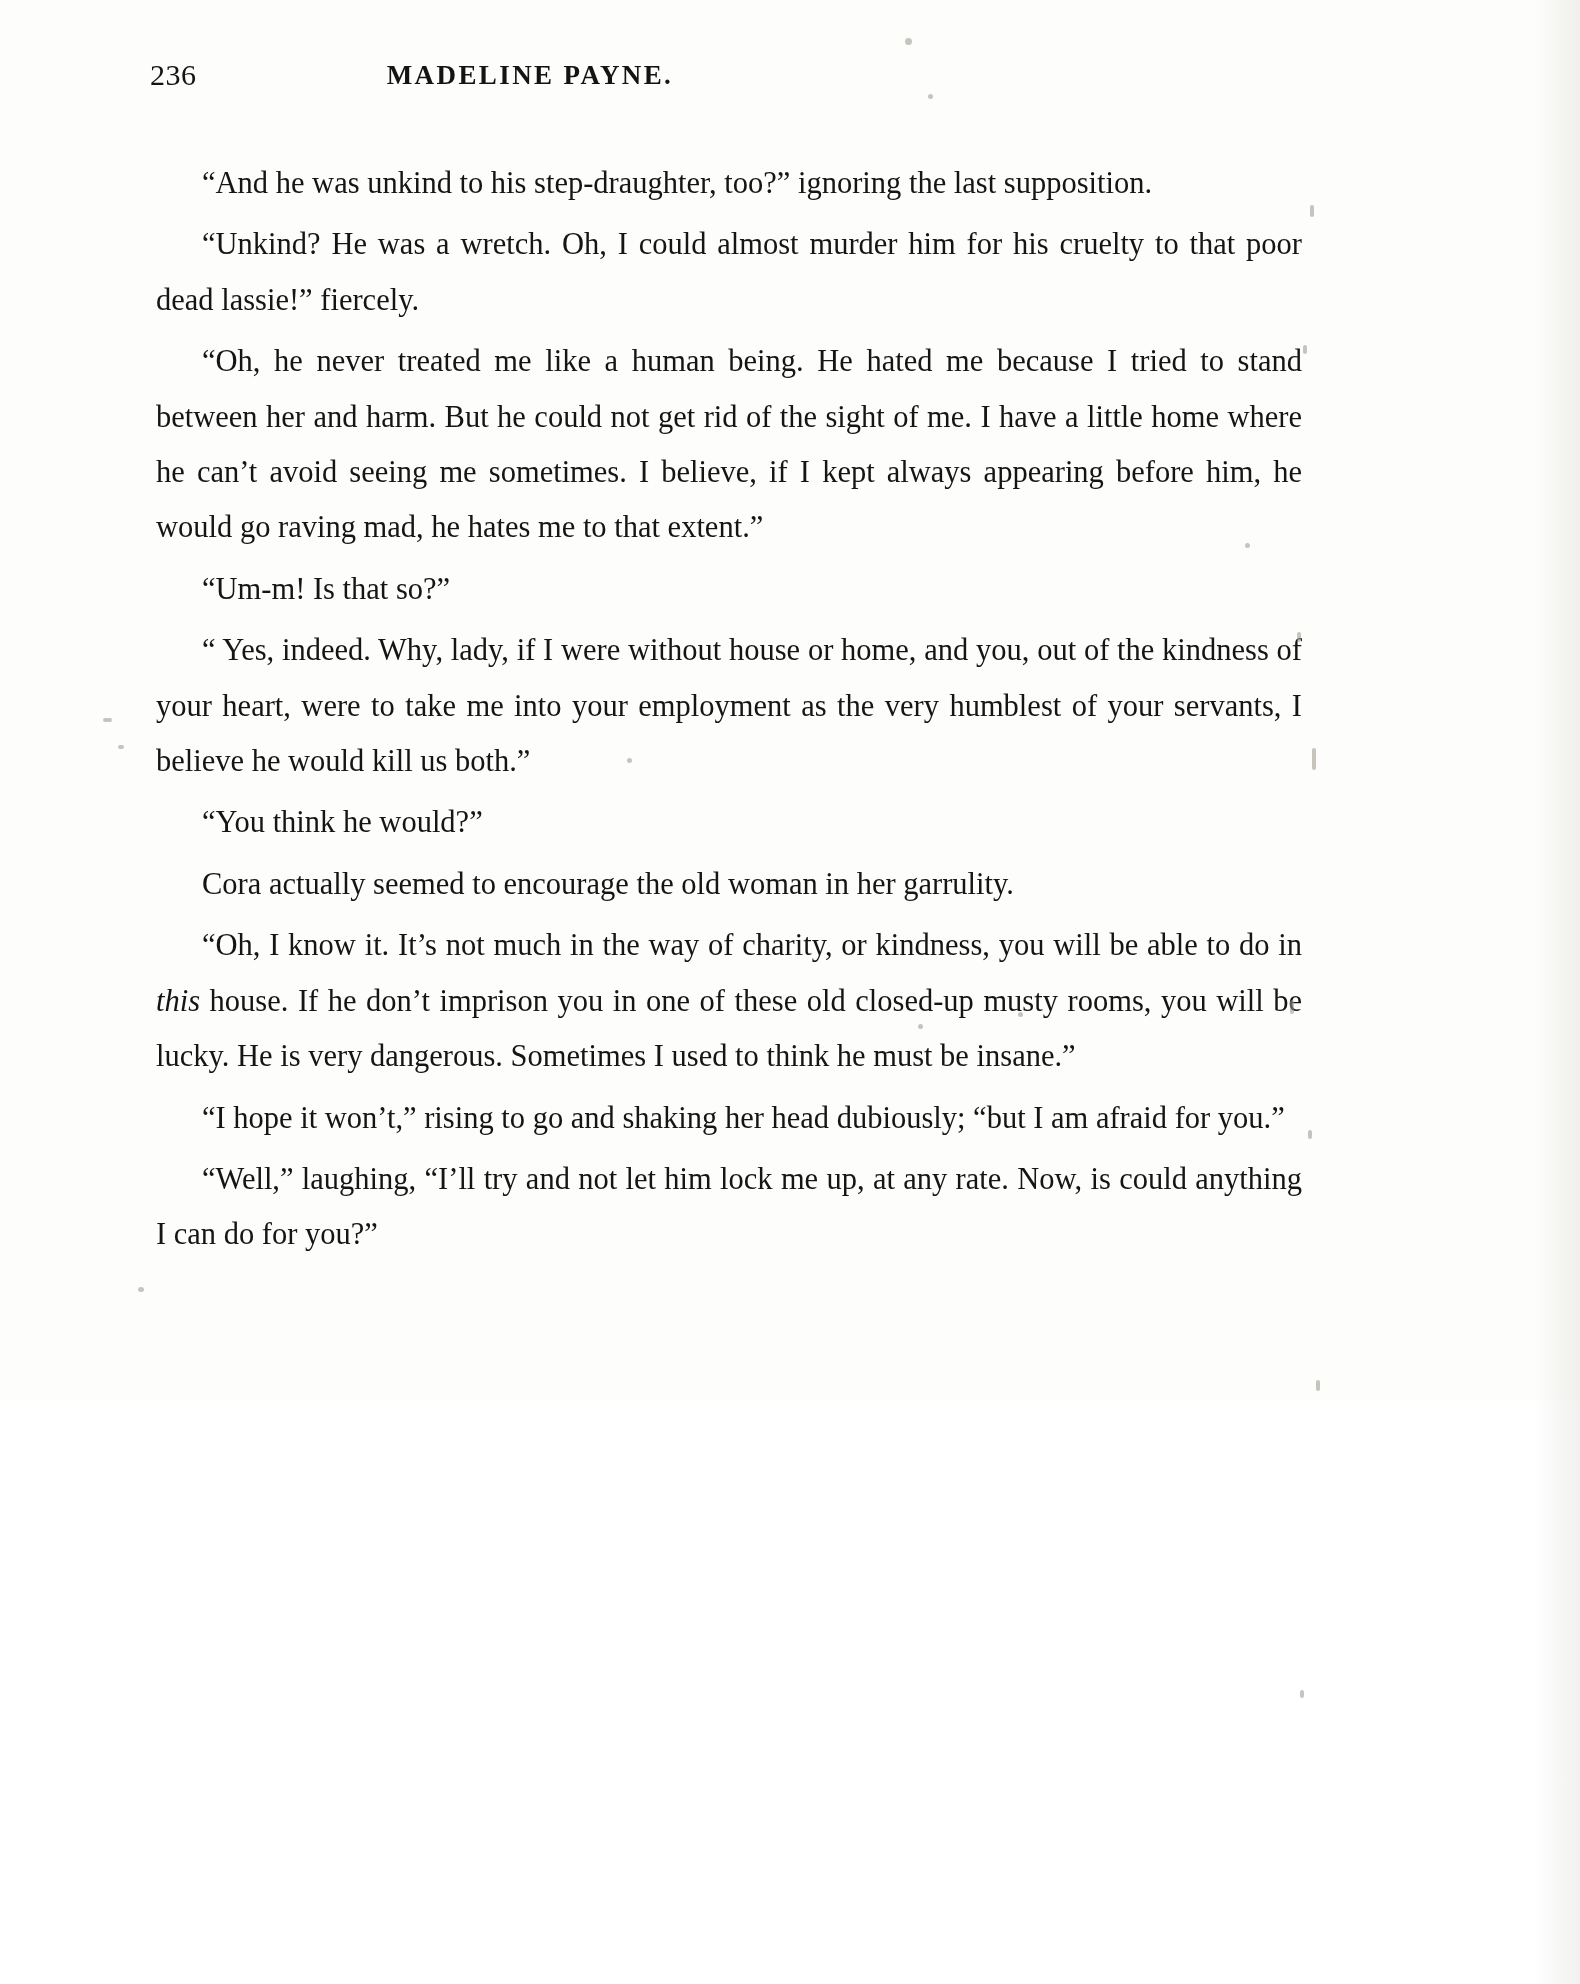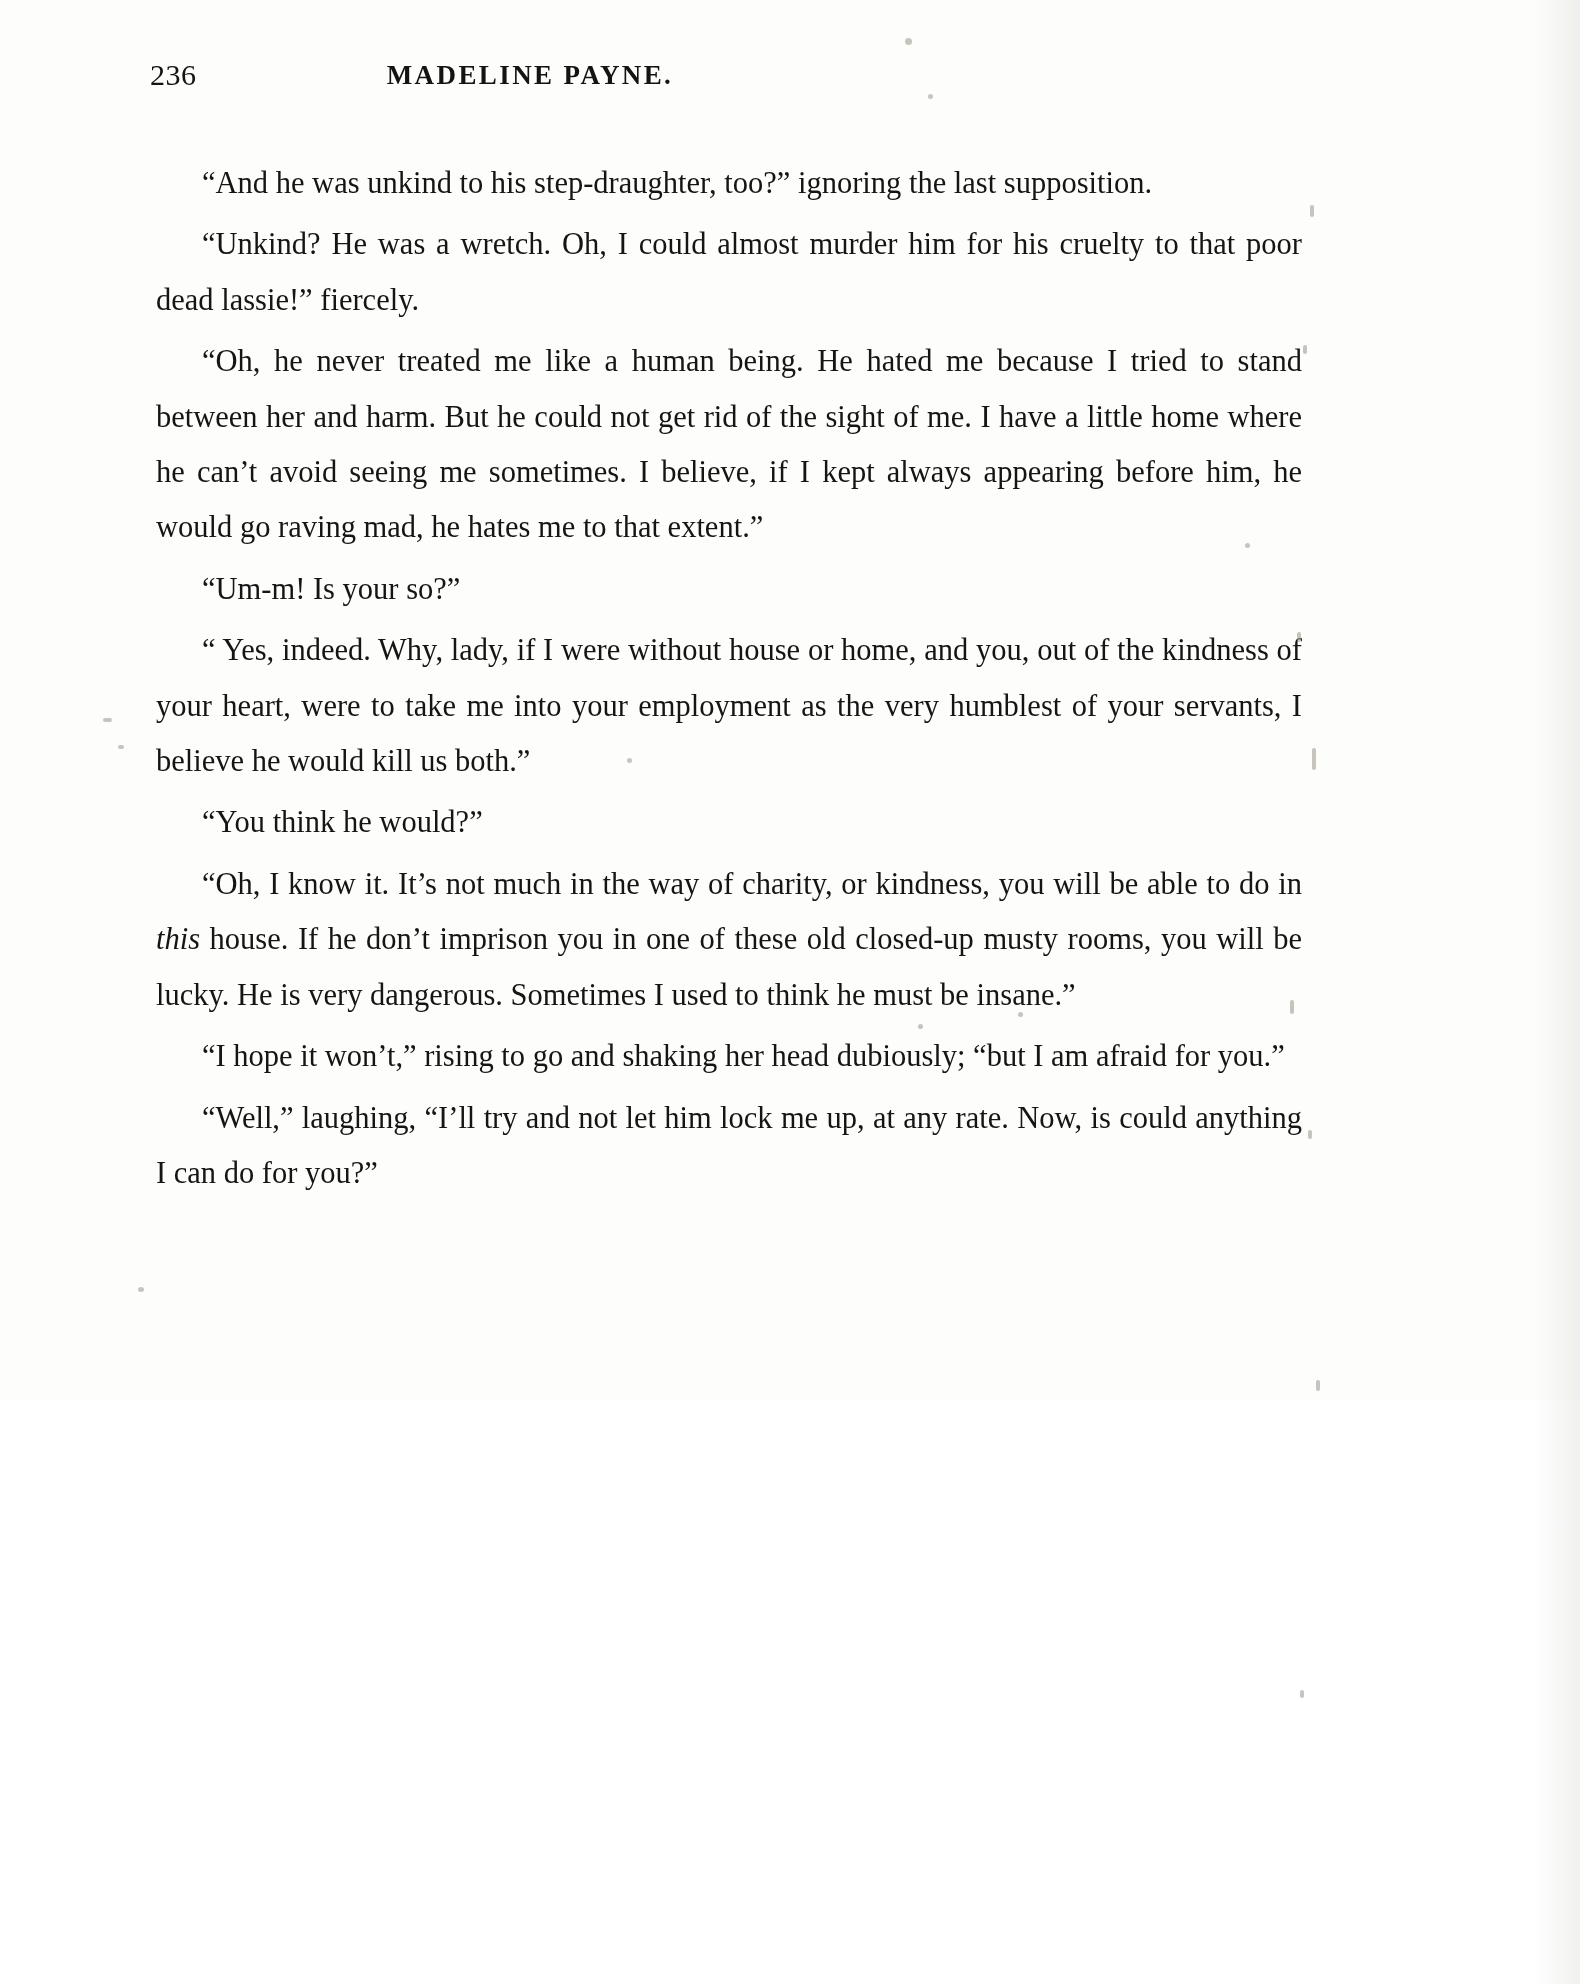--- a/index.html
+++ b/index.html
@@ -96,23 +96,24 @@
 
   <div class="page-header">
     <span class="folio">236</span>
     <span class="running-title">MADELINE PAYNE.</span>
   </div>
 
   <div class="body-text">
     <p>“And he was unkind to his step-draughter, too?” ignoring the last supposition.</p>
     <p>“Unkind? He was a wretch. Oh, I could almost murder him for his cruelty to that poor dead lassie!” fiercely.</p>
     <p>“Oh, he never treated me like a human being. He hated me because I tried to stand between her and harm. But he could not get rid of the sight of me. I have a little home where he can’t avoid seeing me sometimes. I believe, if I kept always appearing before him, he would go raving mad, he hates me to that extent.”</p>
-    <p>“Um-m! Is your so?”</p>
+    <p>“Um-m! Is that so?”</p>
     <p>“ Yes, indeed. Why, lady, if I were without house or home, and you, out of the kindness of your heart, were to take me into your employment as the very humblest of your servants, I believe he would kill us both.”</p>
     <p>“You think he would?”</p>
+    <p>Cora actually seemed to encourage the old woman in her garrulity.</p>
     <p>“Oh, I know it. It’s not much in the way of charity, or kindness, you will be able to do in <em>this</em> house. If he don’t imprison you in one of these old closed-up musty rooms, you will be lucky. He is very dangerous. Sometimes I used to think he must be insane.”</p>
     <p>“I hope it won’t,” rising to go and shaking her head dubiously; “but I am afraid for you.”</p>
     <p>“Well,” laughing, “I’ll try and not let him lock me up, at any rate. Now, is could anything I can do for you?”</p>
   </div>
 
   <div class="edge-shadow"></div>
 
   <div class="speck" style="left:905px;top:38px;width:7px;height:7px;"></div>
   <div class="speck" style="left:928px;top:94px;width:5px;height:5px;"></div>
   <div class="speck" style="left:1310px;top:205px;width:4px;height:12px;border-radius:2px;"></div>

